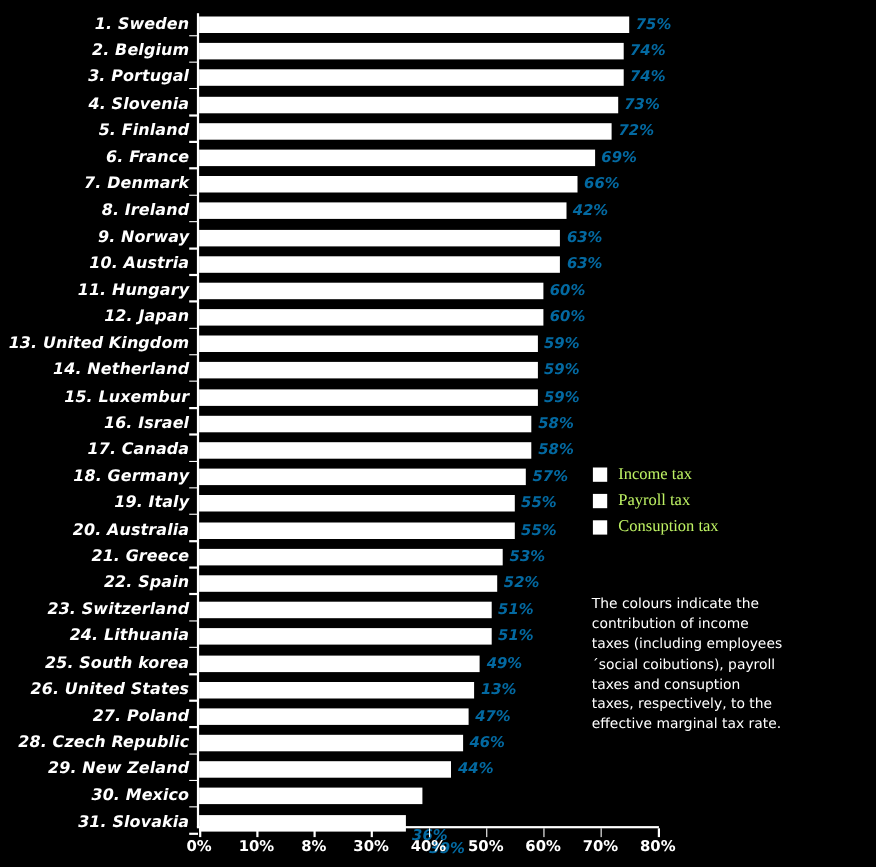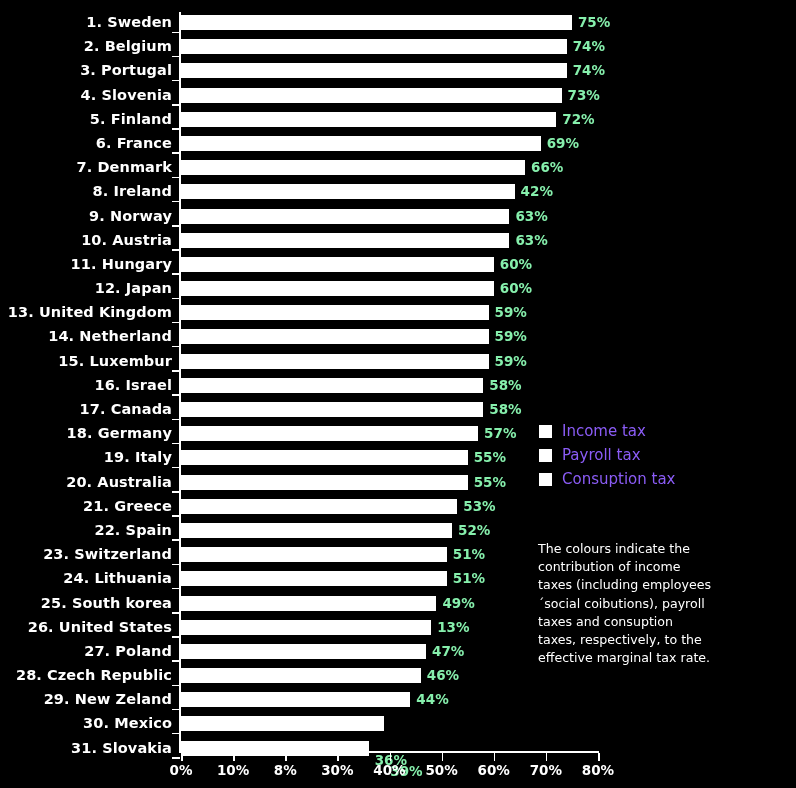--- a/index.html
+++ b/index.html
@@ -26,20 +26,21 @@
   }
 
   
   
   .plot-area {
     position: absolute;
     left: 0;
     top: 0;
     width: 796px;
     height: 760px;
+    font-style: italic;
   }
 
   .y-axis-line {
     position: absolute;
     left: 179px;
     top: 12px;
     width: 2px;
     height: 740px;
     background: #ffffff;
   }
@@ -91,21 +92,21 @@
     top: 3px;
     height: 15px;
     background: #ffffff;
   }
   .bar-value {
     position: absolute;
     top: 2px;
     font-size: 13.5px;
     font-weight: bold;
     line-height: 16px;
-    color: #86efac;
+    color: #0369a1;
     white-space: nowrap;
     text-align: center;
   }
 
   
   .x-ticks {
     position: absolute;
     left: 0;
     top: 0;
     width: 796px;
@@ -143,22 +144,23 @@
   }
   .legend-swatch {
     width: 13px;
     height: 13px;
     background: #ffffff;
     flex: 0 0 auto;
   }
   .legend-label {
     margin-left: 10px;
     font-size: 15px;
-    color: #8b5cf6;
+    color: #bef264;
     white-space: nowrap;
+    font-family: Liberation Serif, serif;
   }
 
   
   .caption {
     position: absolute;
     left: 538px;
     top: 540px;
     width: 175px;
     font-size: 12.6px;
     line-height: 18.2px;

